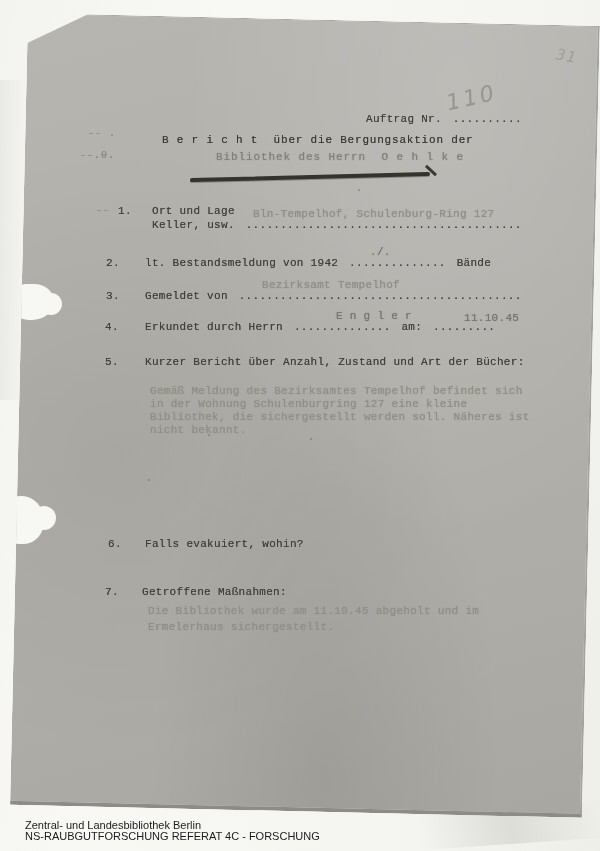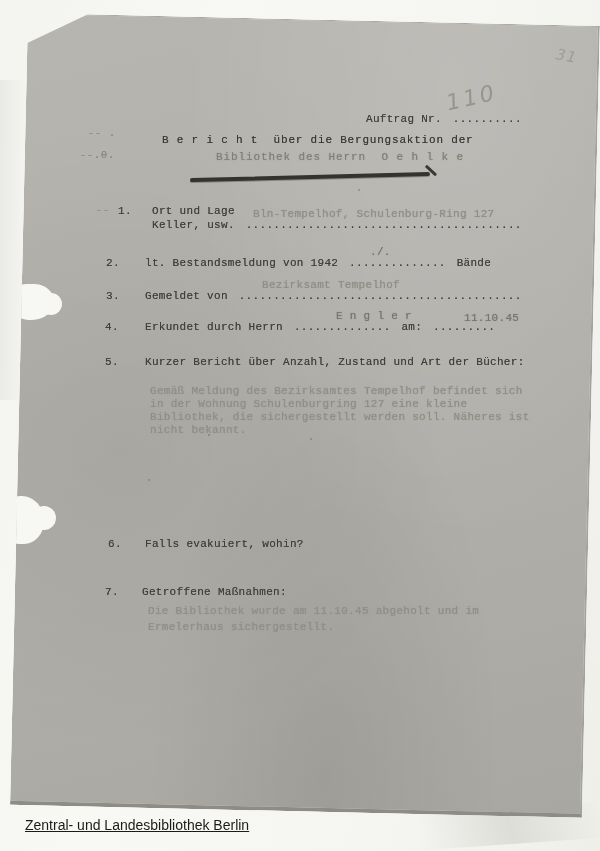--- a/index.html
+++ b/index.html
@@ -48,21 +48,21 @@
   
   .rule-main{left:162px; top:161px; width:240px; height:4px; background:#34332e;
     transform:rotate(-1.5deg); border-radius:2px;
     box-shadow:0 1px 0 rgba(52,51,46,.35);}
   .rule-hook{left:396px; top:155px; width:14px; height:3px; background:#3a3933;
     transform:rotate(42deg); border-radius:1px;}
   
   .tear{background:#f7f7f4;}
   .speck{width:2px; height:2px; background:#6b6a64; border-radius:50%; opacity:.6;}
   
-  .foot{position:absolute; font-size:14px; line-height:11px; color:#1b1b1b; white-space:nowrap;text-decoration:underline;}
+  .foot{position:absolute; font-size:11px; line-height:11px; color:#1b1b1b; white-space:nowrap;}
   .foot-left{left:25px; top:820px;}
   .foot-right{left:300px; top:820px; width:292px; text-align:right;}
 </style>
 </head>
 <body>
 
 <div class="stage">
 
   <div class="bg-crease crease-l"></div>
   <div class="bg-crease crease-br"></div>
@@ -151,15 +151,16 @@
 
       <div class="speck" style="left:180px; top:420px;"></div>
       <div class="speck" style="left:282px; top:424px;"></div>
       <div class="speck" style="left:120px; top:465px;"></div>
       <div class="speck" style="left:330px; top:175px;"></div>
     </div>
   </div>
 
   <div class="foot foot-left">
     <div>Zentral- und Landesbibliothek Berlin</div>
+    <div>NS-RAUBGUTFORSCHUNG REFERAT 4C - FORSCHUNG</div>
   </div>
 
 </div>
 
 </body></html>

